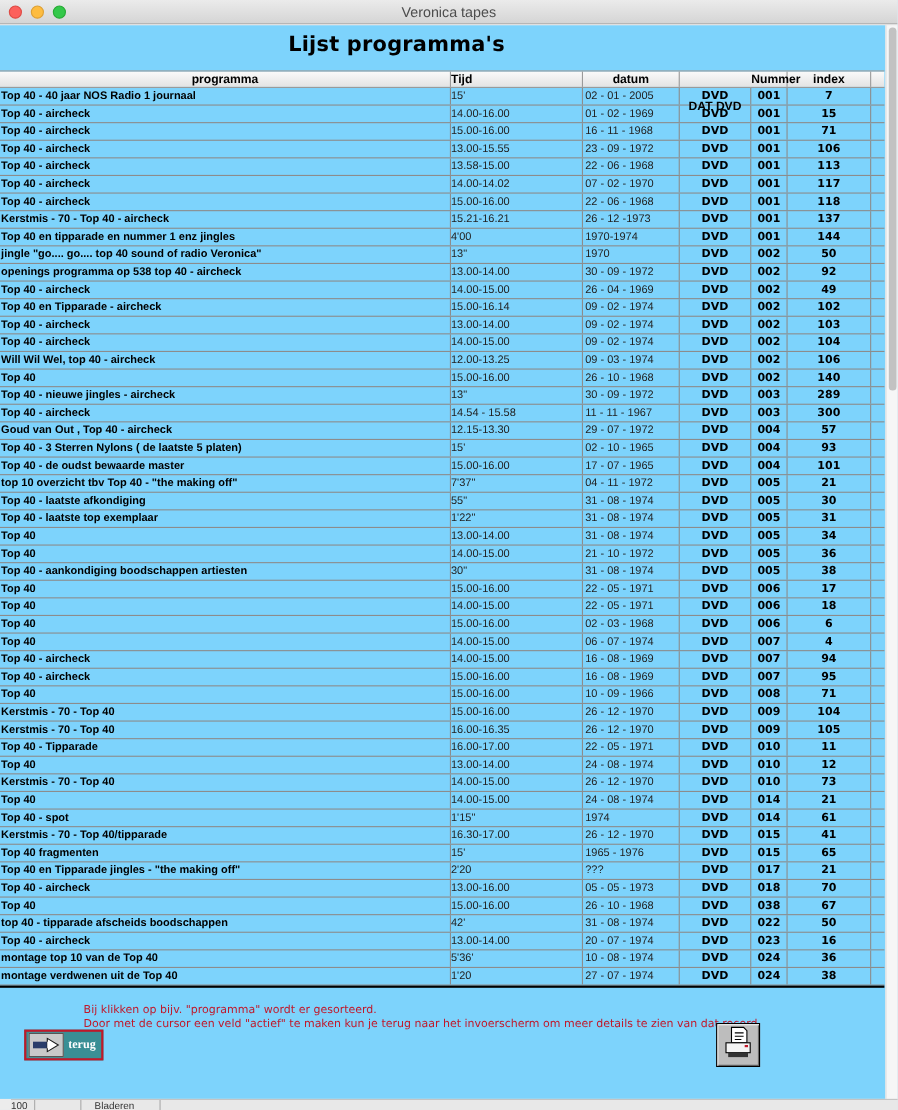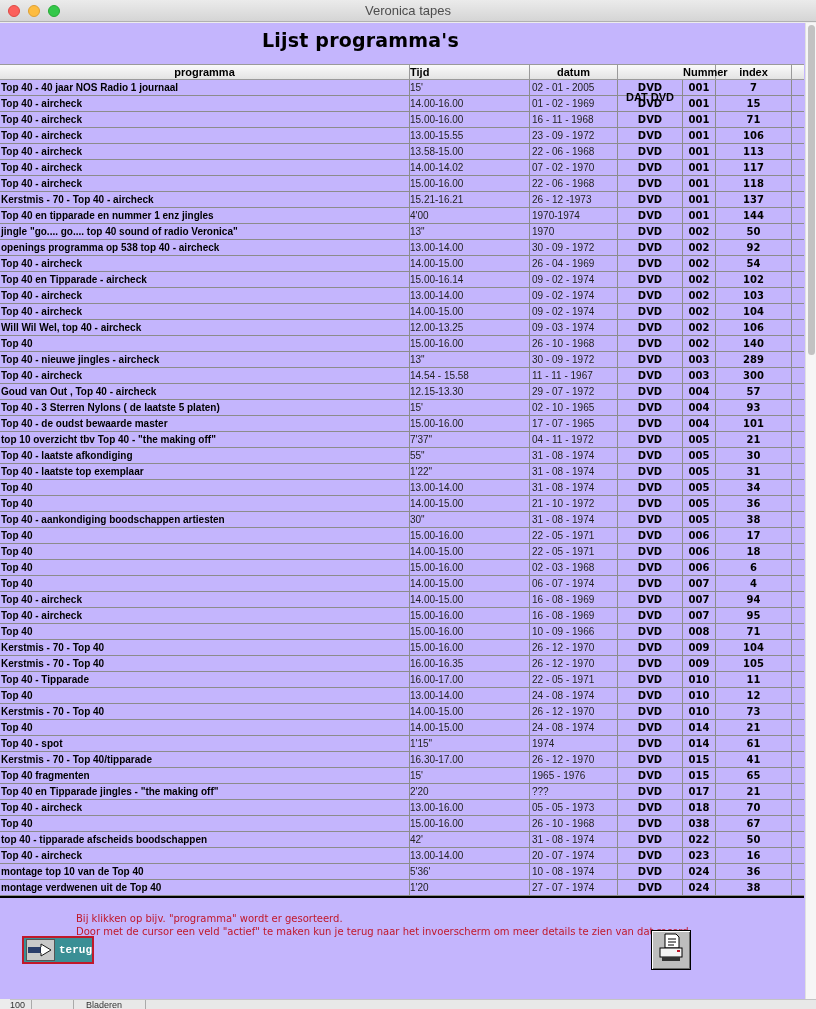--- a/index.html
+++ b/index.html
@@ -15,21 +15,21 @@
   .traffic.close { left: 8px; background: #fc605c; border: 1px solid #de4a44; }
   .traffic.min { left: 28px; background: #fdbc40; border: 1px solid #dea034; }
   .traffic.max { left: 48px; background: #34c84a; border: 1px solid #27aa35; }
   .window-title {
     position: absolute; left: 0; right: 0; top: 3px; text-align: center;
     font-size: 13px; color: #4d4d4d;
   }
 
   .content {
     position: absolute; left: 0; top: 23px; width: 805px; height: 976px;
-    background: #c4b5fd; overflow: hidden;
+    background: #7dd3fc; overflow: hidden;
   }
   .page-title {
     position: absolute; left: 262px; top: 6px;
     font-family: "DejaVu Sans", sans-serif; font-weight: bold; font-size: 19px; color: #000;
     letter-spacing: 0.2px;
   }
 
   .table { position: absolute; left: 0; top: 41px; width: 804px; border-radius: 32px; }
   .hdr-row { display: flex; height: 16px; background: linear-gradient(#fafafa, #e3e3e3); border-top: 1px solid #9a9a9a; border-bottom: 1px solid #9a9a9a; }
   .hdr-cell {
@@ -52,21 +52,21 @@
   }
 
   .back-btn {
     position: absolute; left: 22px; top: 936px; width: 72px; height: 28px;
     border: 2px solid #c0182a; background: #3a8f95; display: flex; align-items: center; cursor: pointer;
   }
   .back-btn .arrow-box {
     width: 32px; height: 22px; margin-left: 2px; background: #c9c9c9;
     border: 1px solid #555; display: flex; align-items: center; justify-content: center;
   }
-  .back-btn .label { color: #fff; font-weight: bold; font-size: 11px; margin-left: 4px; font-family: Liberation Mono, monospace; }
+  .back-btn .label { color: #fff; font-weight: bold; font-size: 11px; margin-left: 4px; font-family: Liberation Serif, serif; }
 
   .print-btn {
     position: absolute; left: 651px; top: 930px; width: 40px; height: 40px;
     background: #bdbdbd; border: 1px solid #000; box-shadow: inset 1px 1px 0 #fff, inset -1px -1px 0 #6a6a6a;
     display: flex; align-items: center; justify-content: center; cursor: pointer;
   }
 
   .scrollbar { position: absolute; left: 805px; top: 23px; width: 11px; height: 976px; background: #f6f6f6; border-left: 1px solid #e0e0e0; }
   .scroll-thumb { position: absolute; left: 2px; top: 2px; width: 7px; height: 330px; background: #c2c2c2; border-radius: 4px; }
 
@@ -188,21 +188,21 @@
           <div class="cell c-dat">DVD</div>
           <div class="cell c-num">002</div>
           <div class="cell c-idx">92</div>
         </div>
         <div class="row">
           <div class="cell c-prog">Top 40 - aircheck</div>
           <div class="cell c-tijd">14.00-15.00</div>
           <div class="cell c-datum">26 - 04 - 1969</div>
           <div class="cell c-dat">DVD</div>
           <div class="cell c-num">002</div>
-          <div class="cell c-idx">54</div>
+          <div class="cell c-idx">49</div>
         </div>
         <div class="row">
           <div class="cell c-prog">Top 40 en Tipparade - aircheck</div>
           <div class="cell c-tijd">15.00-16.14</div>
           <div class="cell c-datum">09 - 02 - 1974</div>
           <div class="cell c-dat">DVD</div>
           <div class="cell c-num">002</div>
           <div class="cell c-idx">102</div>
         </div>
         <div class="row">

